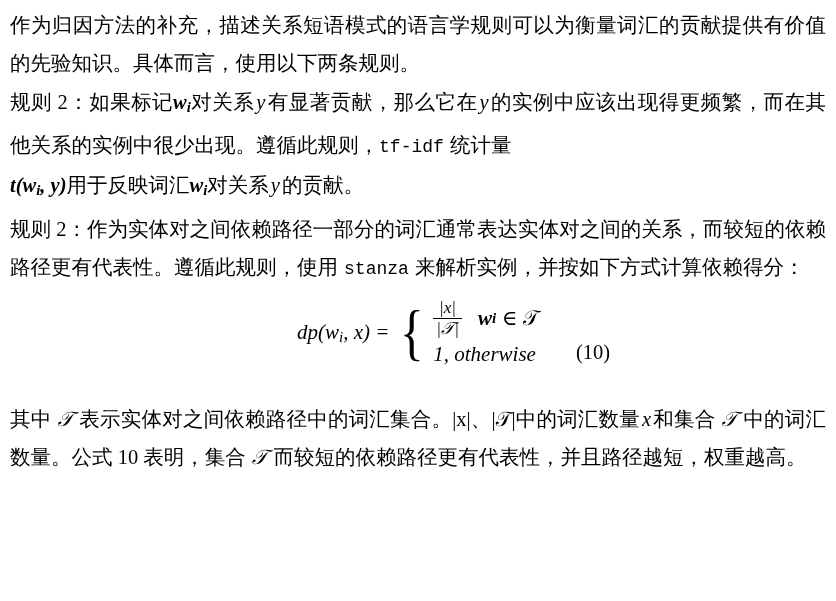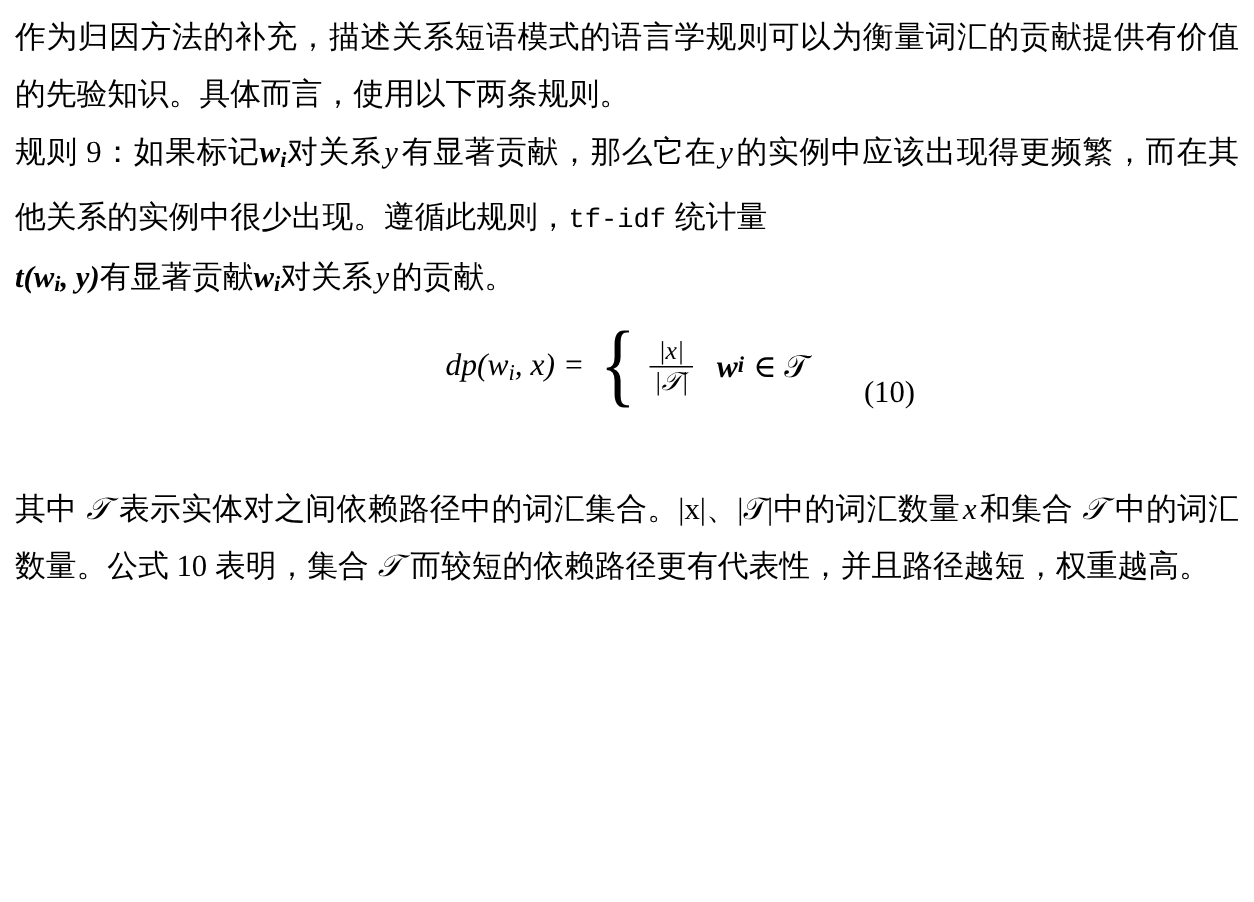--- a/index.html
+++ b/index.html
@@ -126,61 +126,65 @@
     font-style: italic;
   }
   .cal {
     font-family: "Liberation Serif", "DejaVu Serif", serif;
     font-style: italic;
   }
   .eq-num {
     position: absolute;
     left: 0;
     right: 0;
-    top: 32px;
+    top: 43px;
     text-align: center;
     font-size: 20.5px;
   }
   .eq-num span {
     position: relative;
     left: 175px;
   }
   .roman {
     font-style: normal;
   }
 </style>
 </head>
 <body>
 
 <div class="page">
 
   <p class="para">作为归因方法的补充，描述关系短语模式的语言学规则可以为衡量词汇的贡献提供有价值的先验知识。具体而言，使用以下两条规则。</p>
 
   <p class="para">
-    <span>规则 9：如果标记</span><span class="mi">w</span><span class="mi-sub">i</span><span>对关系</span><span class="mvar">y</span><span>有显著贡献，那么它在</span><span class="mvar">y</span><span>的实例中应该出现得更频繁，而在其他关系的实例中很少出现。遵循此规则，</span><span class="mono">tf-idf</span><span class="sp"></span><span>统计量</span><br>
-    <span class="mi">t(w</span><span class="mi-sub">i</span><span class="mi">, y)</span><span>有显著贡献</span><span class="mi">w</span><span class="mi-sub">i</span><span>对关系</span><span class="mvar">y</span><span>的贡献。</span>
+    <span>规则 2：如果标记</span><span class="mi">w</span><span class="mi-sub">i</span><span>对关系</span><span class="mvar">y</span><span>有显著贡献，那么它在</span><span class="mvar">y</span><span>的实例中应该出现得更频繁，而在其他关系的实例中很少出现。遵循此规则，</span><span class="mono">tf-idf</span><span class="sp"></span><span>统计量</span><br>
+    <span class="mi">t(w</span><span class="mi-sub">i</span><span class="mi">, y)</span><span>用于反映词汇</span><span class="mi">w</span><span class="mi-sub">i</span><span>对关系</span><span class="mvar">y</span><span>的贡献。</span>
   </p>
 
+  <p class="para">
+    <span>规则 2：作为实体对之间依赖路径一部分的词汇通常表达实体对之间的关系，而较短的依赖路径更有代表性。遵循此规则，使用</span><span class="sp"></span><span class="mono">stanza</span><span class="sp"></span><span>来解析实例，并按如下方式计算依赖得分：</span>
+  </p>
 
   <div class="eq-block">
     <div class="eq-inner">
       <div class="eq-body">
         <span class="eq-lhs"><span>dp(w</span><span class="subi">i</span><span>, x) =</span></span>
         <span class="brace">{</span>
         <span class="cases">
           <span class="case-row">
             <span class="frac">
               <span class="num">|x|</span>
               <span class="den">|𝒯|</span>
             </span>
             <span class="mi">w</span>
               <span class="mi-sub">i</span>
               <span class="sp"></span>
               <span class="roman">∈ 𝒯</span>
           </span>
+          <span class="case-row">1,  otherwise</span>
         </span>
       </div>
     </div>
     <div class="eq-num"><span>(10)</span></div>
   </div>
 
   <p class="para">
     <span>其中</span><span class="sp"></span><span class="cal">𝒯</span><span class="sp"></span><span>表示实体对之间依赖路径中的词汇集合。|x|、|𝒯|中的词汇数量</span><span class="mvar">x</span><span>和集合</span><span class="sp"></span><span class="cal">𝒯</span><span class="sp"></span><span>中的词汇数量。公式 10 表明，集合</span><span class="sp"></span><span class="cal">𝒯</span><span class="sp"></span><span>而较短的依赖路径更有代表性，并且路径越短，权重越高。</span>
   </p>
 

